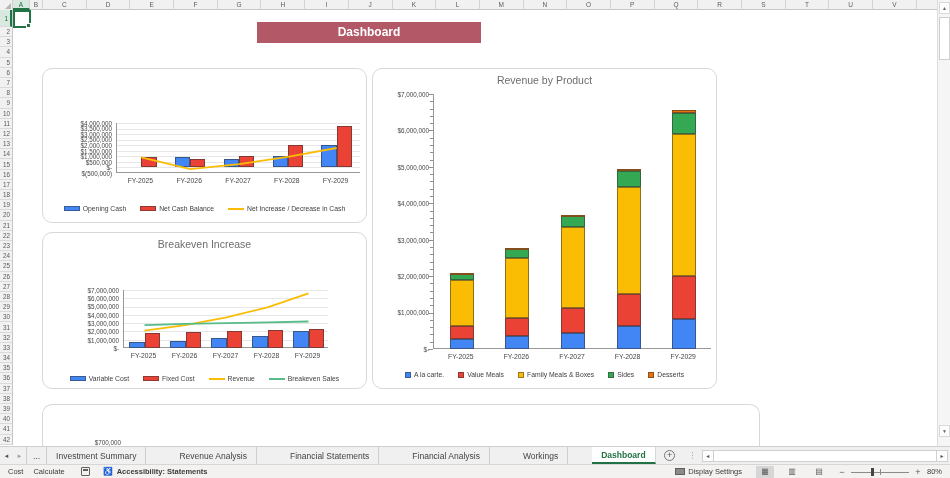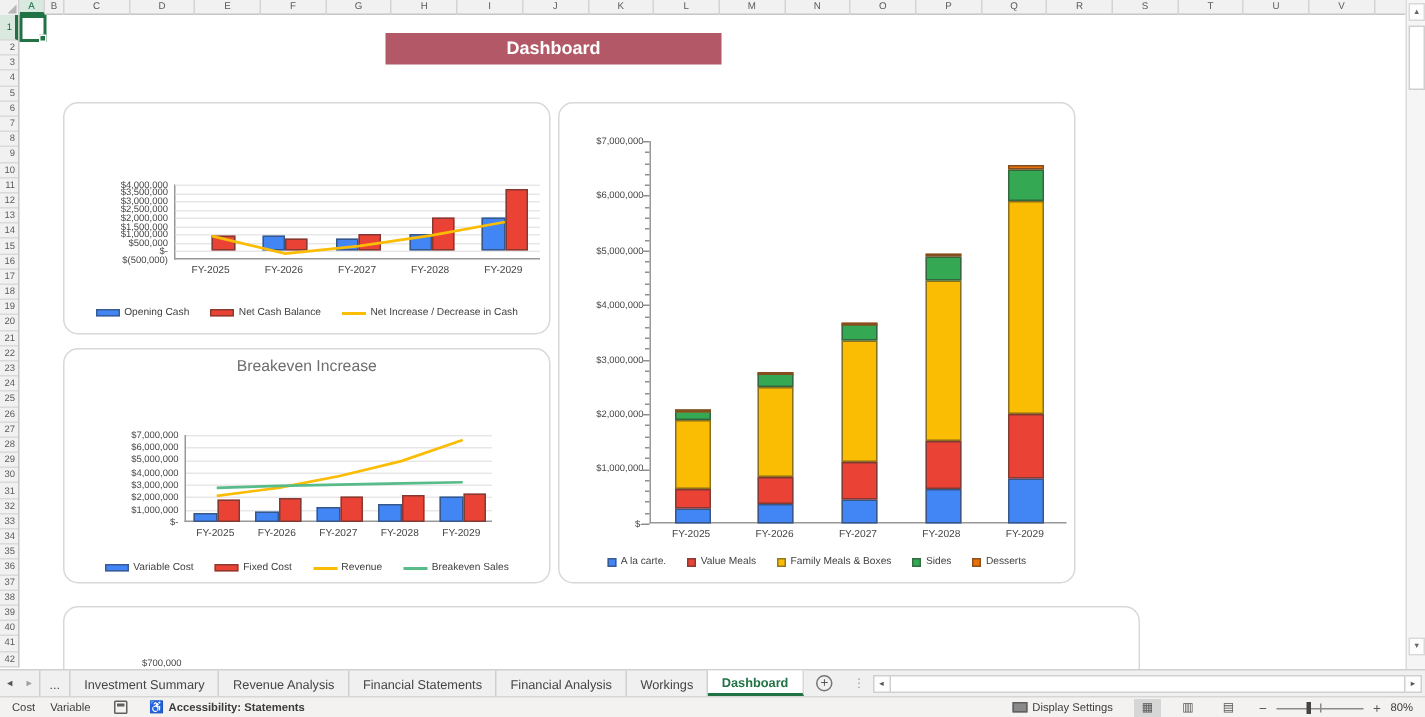--- a/index.html
+++ b/index.html
@@ -65,21 +65,21 @@
     background: #fff; border: 1px solid #cfcfcf; }
 
   
   #tabbar { position: absolute; left: 0; top: 446px; width: 950px; height: 18px;
     background: #f0f0f0; border-top: 1px solid #cfcfcf; display: flex; align-items: stretch; z-index: 10; }
   .navarr { width: 13px; font-size: 6px; color: #555; display: flex; align-items: center; justify-content: center; }
   .navarr.dim { color: #a0a0a0; }
   .sheet-tab { padding: 0 9px; font-size: 8.5px; color: #444; display: flex; align-items: center;
     border-right: 1px solid #cfcfcf; white-space: nowrap; }
   .sheet-tab.overflow { border-left: 1px solid #cfcfcf; padding: 0 6px; }
-  #tabs-container { display: flex; }
+  #tabs-container { display: flex; gap: 24px; }
   .sheet-tab.active { background: #fff; color: #217346; font-weight: bold;
     border-bottom: 2px solid #217346; border-right: 1px solid #d8d8d8; }
   .newsheet { width: 28px; display: flex; align-items: center; justify-content: center; }
   .newsheet span { width: 11px; height: 11px; border: 1px solid #767676; border-radius: 50%;
     font-size: 9px; line-height: 9px; text-align: center; color: #555; }
   .tab-dots { width: 18px; display: flex; align-items: center; justify-content: center;
     color: #999; font-size: 8px; }
   .hscroll { flex: 1; display: flex; align-items: center; margin: 2px 2px 2px 0; }
   .hs-arr { width: 12px; height: 12px; background: #fdfdfd; border: 1px solid #d0d0d0; font-size: 5px;
     color: #555; text-align: center; line-height: 11px; flex: none; }
@@ -301,20 +301,21 @@
             <span>Revenue</span>
           </span>
           <span class="leg-item">
             <span class="swatch ln" style="background: rgb(87, 187, 138);"></span>
             <span>Breakeven Sales</span>
           </span>
         </div>
       </div>
   </div>
   <div class="chart-card" id="card-2">
+    <div class="chart-title">Revenue by Product</div>
     <div class="chart-body">
         <div class="plot" style="left: 60px; top: 25px; width: 278px; height: 255px;">
           <div class="bar" style="left: 15.846px; top: 244.8px; width: 23.908px; height: 10.2px; background: rgb(66, 133, 244);"></div>
           <div class="bar" style="left: 15.846px; top: 232.414px; width: 23.908px; height: 12.3857px; background: rgb(234, 67, 53);"></div>
           <div class="bar" style="left: 15.846px; top: 185.786px; width: 23.908px; height: 46.6286px; background: rgb(251, 188, 4);"></div>
           <div class="bar" style="left: 15.846px; top: 179.229px; width: 23.908px; height: 6.55714px; background: rgb(52, 168, 83);"></div>
           <div class="bar" style="left: 15.846px; top: 178.5px; width: 23.908px; height: 0.728571px; background: rgb(232, 113, 10);"></div>
           <div class="bar" style="left: 71.446px; top: 242.25px; width: 23.908px; height: 12.75px; background: rgb(66, 133, 244);"></div>
           <div class="bar" style="left: 71.446px; top: 224.036px; width: 23.908px; height: 18.2143px; background: rgb(234, 67, 53);"></div>
           <div class="bar" style="left: 71.446px; top: 163.929px; width: 23.908px; height: 60.1071px; background: rgb(251, 188, 4);"></div>
@@ -439,21 +440,21 @@
     <span class="tab-dots">⋮</span>
     <div class="hscroll">
       <span class="hs-arr">◄</span>
       <div class="hs-track"></div>
       <span class="hs-arr">►</span>
     </div>
   </div>
 
   <div id="statusbar">
     <span class="sb-item" id="sb-ready">Cost</span>
-    <span class="sb-item">Variable</span>
+    <span class="sb-item">Calculate</span>
     <span class="macro-icon"></span>
     <span class="sb-acc">
       <span class="acc-icon">♿</span>
       <span>Accessibility: Statements</span>
     </span>
     <div class="sb-right">
       <span class="disp">
         <span class="disp-icon"></span>
         <span>Display Settings</span>
       </span>

